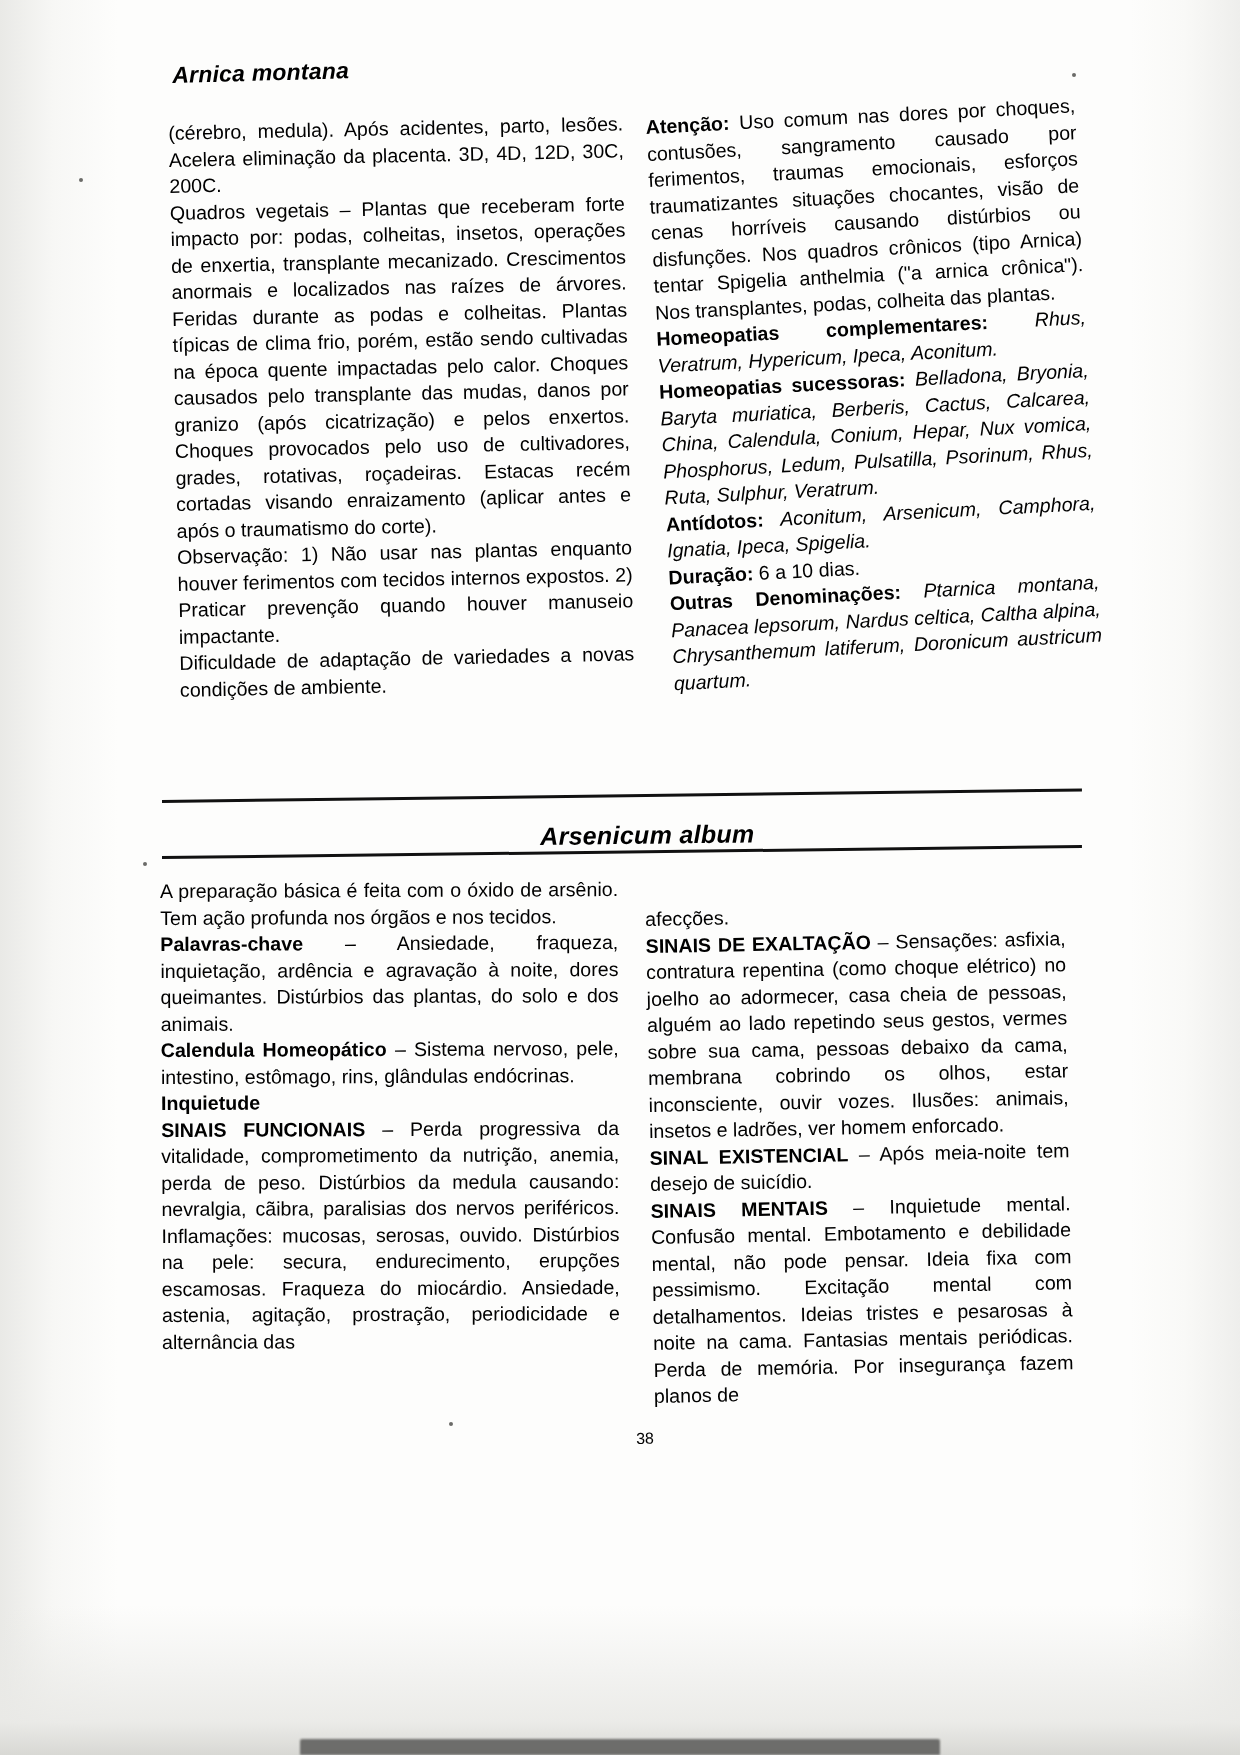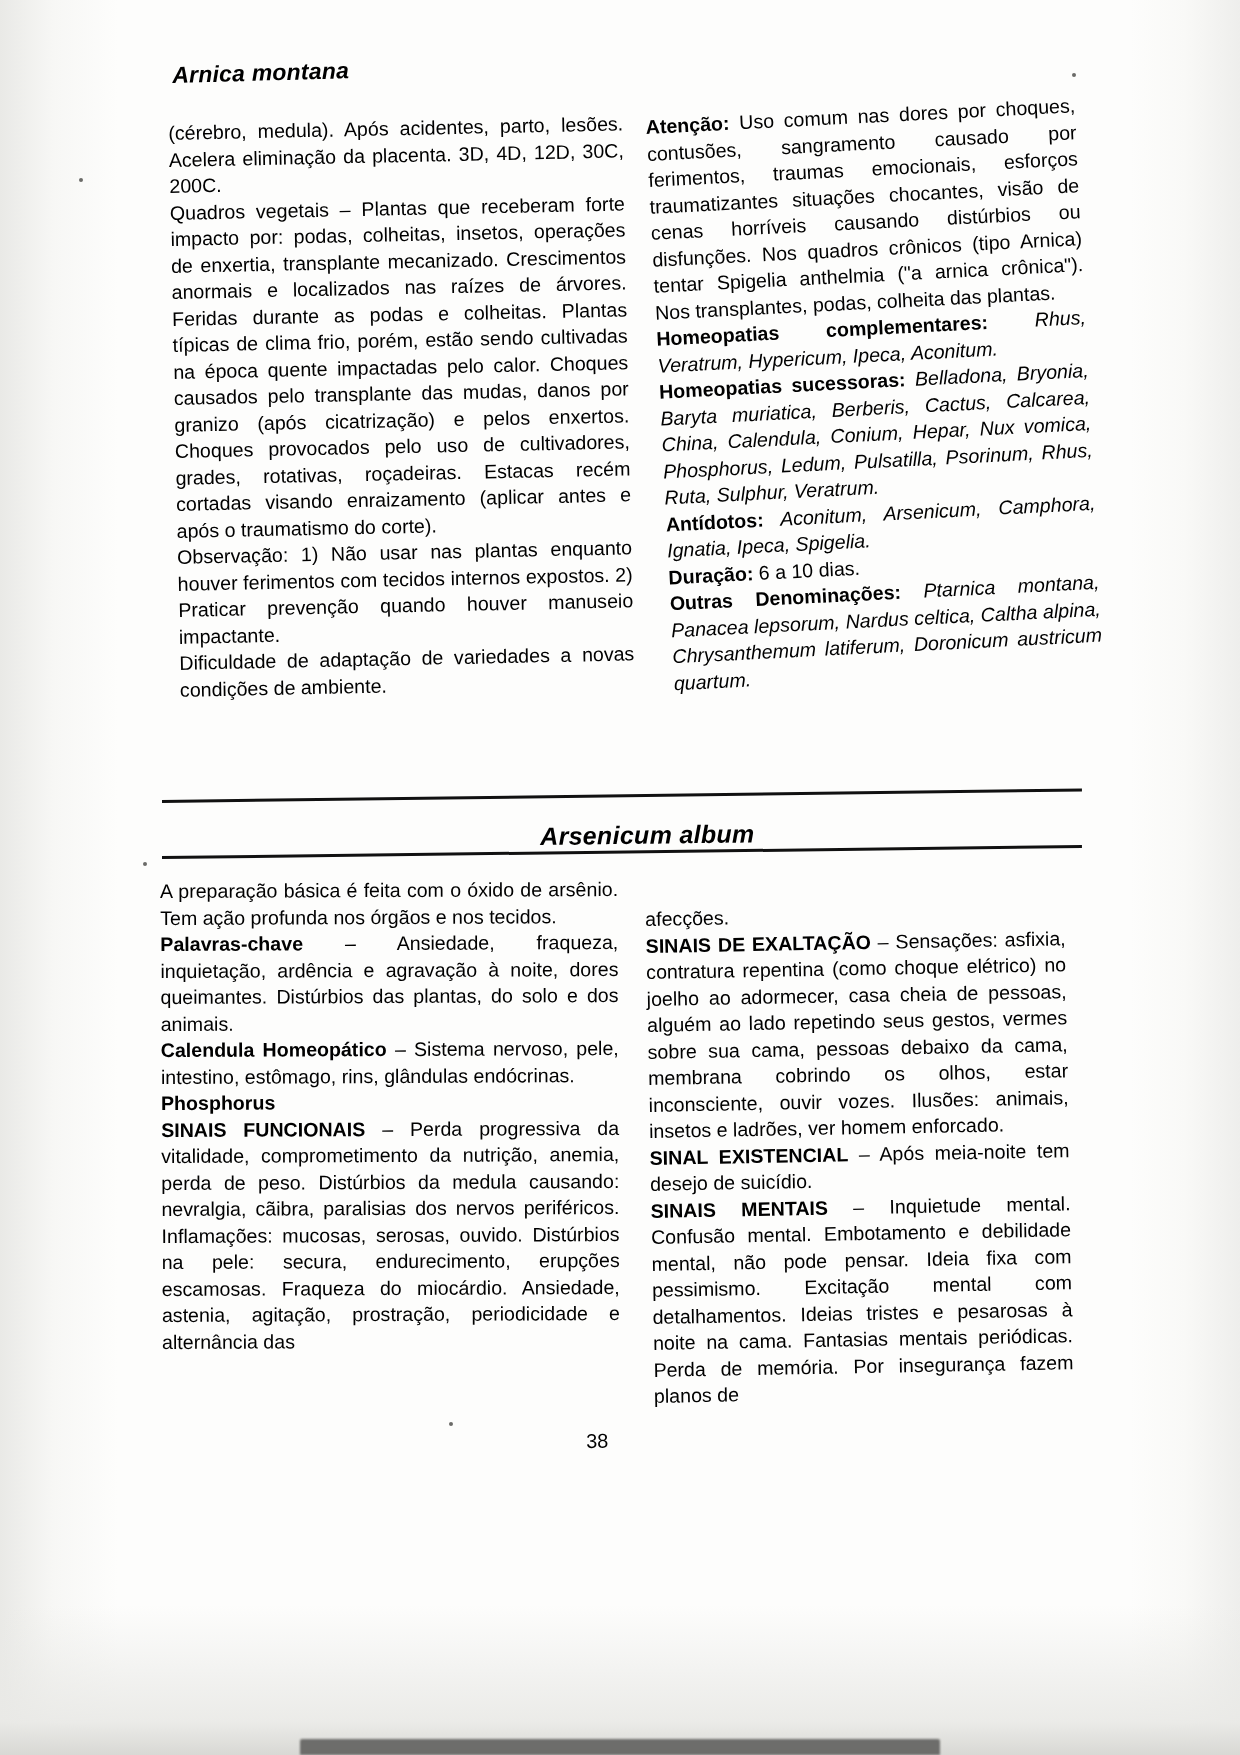--- a/index.html
+++ b/index.html
@@ -151,23 +151,23 @@
   #ars-right {
     left: 645px;
     top: 906px;
     width: 420px;
     transform: rotate(-1.05deg);
     transform-origin: left top;
   }
 
   .page-number {
     position: absolute;
-    left: 586px;
+    left: 636px;
     top: 1430px;
-    font-size: 20px;
+    font-size: 16px;
     transform: rotate(-0.8deg);
     transform-origin: left top;
   }
 
   
   .dot-left-margin { left: 79px; top: 178px; width: 4px; height: 4px; }
   .dot-left-margin2 { left: 143px; top: 862px; width: 4px; height: 4px; }
   .dot-mid { left: 449px; top: 1422px; width: 4px; height: 4px; }
   .dot-topright { left: 1072px; top: 73px; width: 4px; height: 4px; }
 </style>
@@ -226,21 +226,21 @@
       <p>
         <span>A preparação básica é feita com o óxido de arsênio. Tem ação profunda nos órgãos e nos tecidos.</span>
       </p>
       <p>
         <b>Palavras-chave</b><span> – Ansiedade, fraqueza, inquietação, ardência e agravação à noite, dores queimantes. Distúrbios das plantas, do solo e dos animais.</span>
       </p>
       <p>
         <b>Calendula Homeopático</b><span> – Sistema nervoso, pele, intestino, estômago, rins, glândulas endócrinas.</span>
       </p>
       <p>
-        <b>Phosphorus</b><span></span>
+        <b>Inquietude</b><span></span>
       </p>
       <p>
         <b>SINAIS FUNCIONAIS</b><span> – Perda progressiva da vitalidade, comprometimento da nutrição, anemia, perda de peso. Distúrbios da medula causando: nevralgia, cãibra, paralisias dos nervos periféricos. Inflamações: mucosas, serosas, ouvido. Distúrbios na pele: secura, endurecimento, erupções escamosas. Fraqueza do miocárdio. Ansiedade, astenia, agitação, prostração, periodicidade e alternância das</span>
       </p>
     </div>
 
     <div class="col" id="ars-right">
       <p>
         <span>afecções.</span>
       </p>

